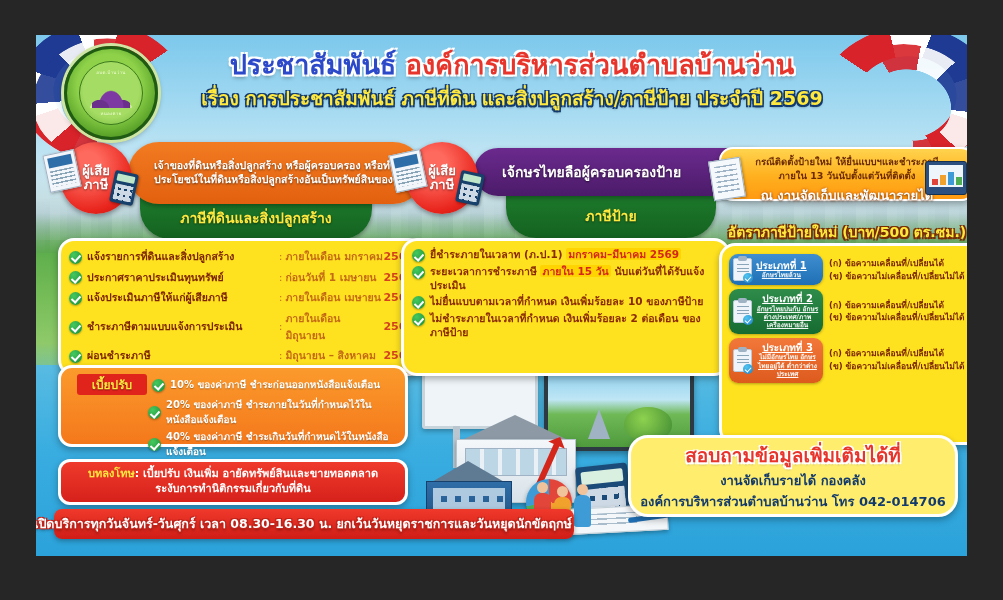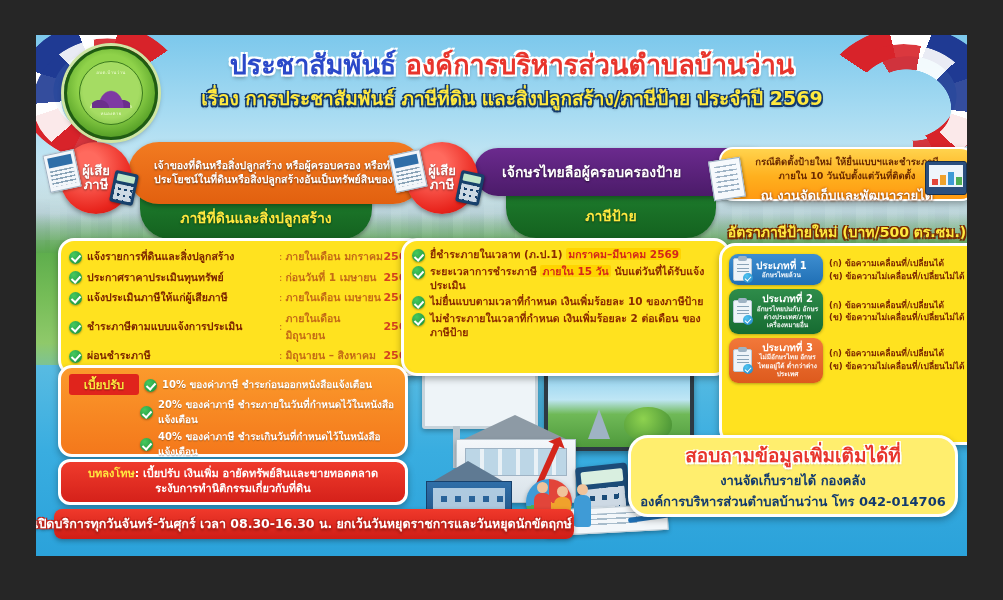--- a/index.html
+++ b/index.html
@@ -170,43 +170,43 @@
       linear-gradient(180deg,transparent 30%,#f0a22c 30%) 8px 0/6px 100% no-repeat,
       linear-gradient(180deg,transparent 10%,#3f9bd6 10%) 16px 0/6px 100% no-repeat,
       linear-gradient(180deg,transparent 45%,#4fae54 45%) 24px 0/6px 100% no-repeat;}
   .mini-doc{position:absolute;left:-10px;top:10px;width:30px;height:38px;background:#f6f9fc;
     border:1px solid #9ab0c2;transform:rotate(-9deg);box-shadow:1px 1px 3px rgba(0,0,0,.3);}
   .mini-doc::after{content:"";position:absolute;left:4px;top:5px;right:4px;bottom:5px;
     background:repeating-linear-gradient(180deg,#9fb4c6 0 1.5px,transparent 1.5px 5px);}
 
   .cat{display:flex;align-items:stretch;margin-bottom:4px;}
   .cat .tag{flex:0 0 86px;border-radius:9px;padding:4px 4px;color:#fff;text-align:center;
-    display:flex;align-items:center;box-shadow:0 1px 3px rgba(0,0,0,.3);}
+    display:flex;align-items:center;box-shadow:0 1px 3px rgba(0,0,0,.3);text-decoration:underline;}
   .cat .tag .clip{flex:0 0 auto;width:17px;height:21px;border-radius:2px;margin-right:4px;position:relative;
     background:#eef4f9;border:1px solid #b9c9d6;}
   .cat .tag .clip::before{content:"";position:absolute;left:4px;top:-3px;width:9px;height:5px;background:#9fb3c4;border-radius:2px;}
   .cat .tag .clip::after{content:"";position:absolute;left:2.5px;top:5px;right:2.5px;height:11px;
     background:repeating-linear-gradient(180deg,#8aa4b8 0 1.2px,transparent 1.2px 3.6px);}
   .cat .tag .tick{position:absolute;left:9px;bottom:-3px;width:10px;height:10px;border-radius:50%;
     background:radial-gradient(circle at 35% 30%,#4fc5f0,#1f7fc4);}
   .cat .tag .tick::after{content:"";position:absolute;left:2.7px;top:2px;width:3px;height:5px;
     border:1.6px solid #fff;border-top:0;border-left:0;transform:rotate(42deg);}
   .cat .tag .tn{font-size:10px;font-weight:bold;line-height:1.15;display:block;}
   .cat .tag .ts{font-size:6.5px;font-weight:bold;line-height:1.3;display:block;opacity:.95;}
   .cat .body{flex:1;display:flex;align-items:center;padding-left:6px;}
   .cat .body .lines{flex:1;}
   .cat .body .ln{font-size:8.5px;font-weight:bold;color:#7a2400;line-height:1.5;}
   .t1{background:linear-gradient(180deg,#3e8ed0,#1f6fb5);}
   .t2{background:linear-gradient(180deg,#2e8c4a,#166b31);}
   .t3{background:linear-gradient(180deg,#f2783a,#dd5a1d);}
 
   
-  #panel-pen{position:absolute;left:22px;top:330px;width:350px;height:92px;z-index:5;
+  #panel-pen{position:absolute;left:22px;top:330px;width:350px;height:82px;z-index:5;
     background:linear-gradient(180deg,#fb9a2c,#f4781b);border:3px solid #fff;border-radius:14px;
-    box-shadow:0 3px 7px rgba(0,0,0,.3);padding:6px 8px;box-sizing:border-box;}
+    box-shadow:0 3px 7px rgba(0,0,0,.3);padding:6px 16px;box-sizing:border-box;}
   .pen-row{display:flex;align-items:center;margin-bottom:2px;}
   .pen-tag{flex:0 0 66px;background:#e0241c;color:#ffe93f;font-size:12px;font-weight:bold;
     text-align:center;border-radius:3px;padding:1px 2px;margin-right:5px;
     text-shadow:0 1px 1px rgba(0,0,0,.45);}
   .pen-sp{flex:0 0 66px;margin-right:5px;}
   .pen-txt{font-size:10px;font-weight:bold;color:#fff;text-shadow:0 1px 1px rgba(0,0,0,.3);}
 
   #panel-law{position:absolute;left:22px;top:424px;width:350px;height:46px;z-index:5;
     background:linear-gradient(180deg,#ef3b2c,#d5211a);border:3px solid #fff;border-radius:12px;
     box-shadow:0 3px 7px rgba(0,0,0,.3);padding:5px 8px;box-sizing:border-box;text-align:center;}
@@ -408,21 +408,21 @@
           <div class="row">
             <span class="chk"></span>
             <span class="rtxt"><span>ไม่ชำระภายในเวลาที่กำหนด เงินเพิ่มร้อยละ 2 ต่อเดือน ของภาษีป้าย</span></span>
           </div>
         </div>
     </div>
 
     <div class="rate-note">
       <div class="mini-doc"></div>
       <div class="l1">กรณีติดตั้งป้ายใหม่ ให้ยื่นแบบฯและชำระภาษี</div>
-      <div class="l2">ภายใน 10 วันนับตั้งแต่วันที่ติดตั้ง</div>
+      <div class="l2">ภายใน 13 วันนับตั้งแต่วันที่ติดตั้ง</div>
       <div class="l3">ณ งานจัดเก็บและพัฒนารายได้</div>
       <div class="mini-chart"></div>
     </div>
 
     <div class="rate-head">อัตราภาษีป้ายใหม่ (บาท/500 ตร.ซม.)</div>
 
     <div class="panel" id="panel-rate">
       <div id="rate-rows">
           <div class="cat">
             <div class="tag t1">

